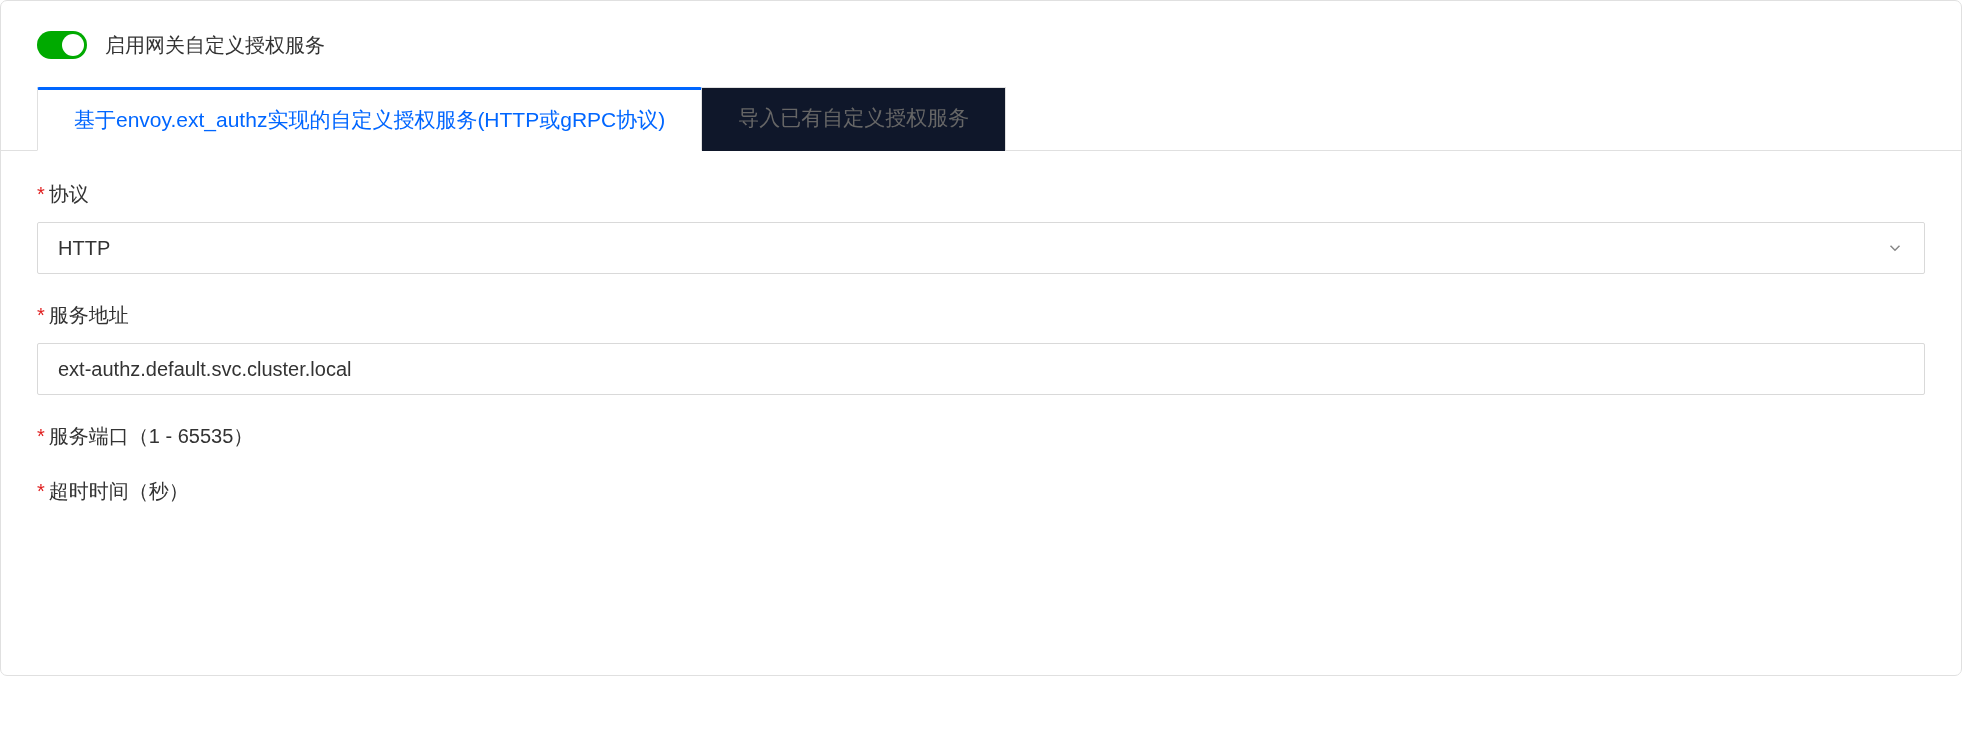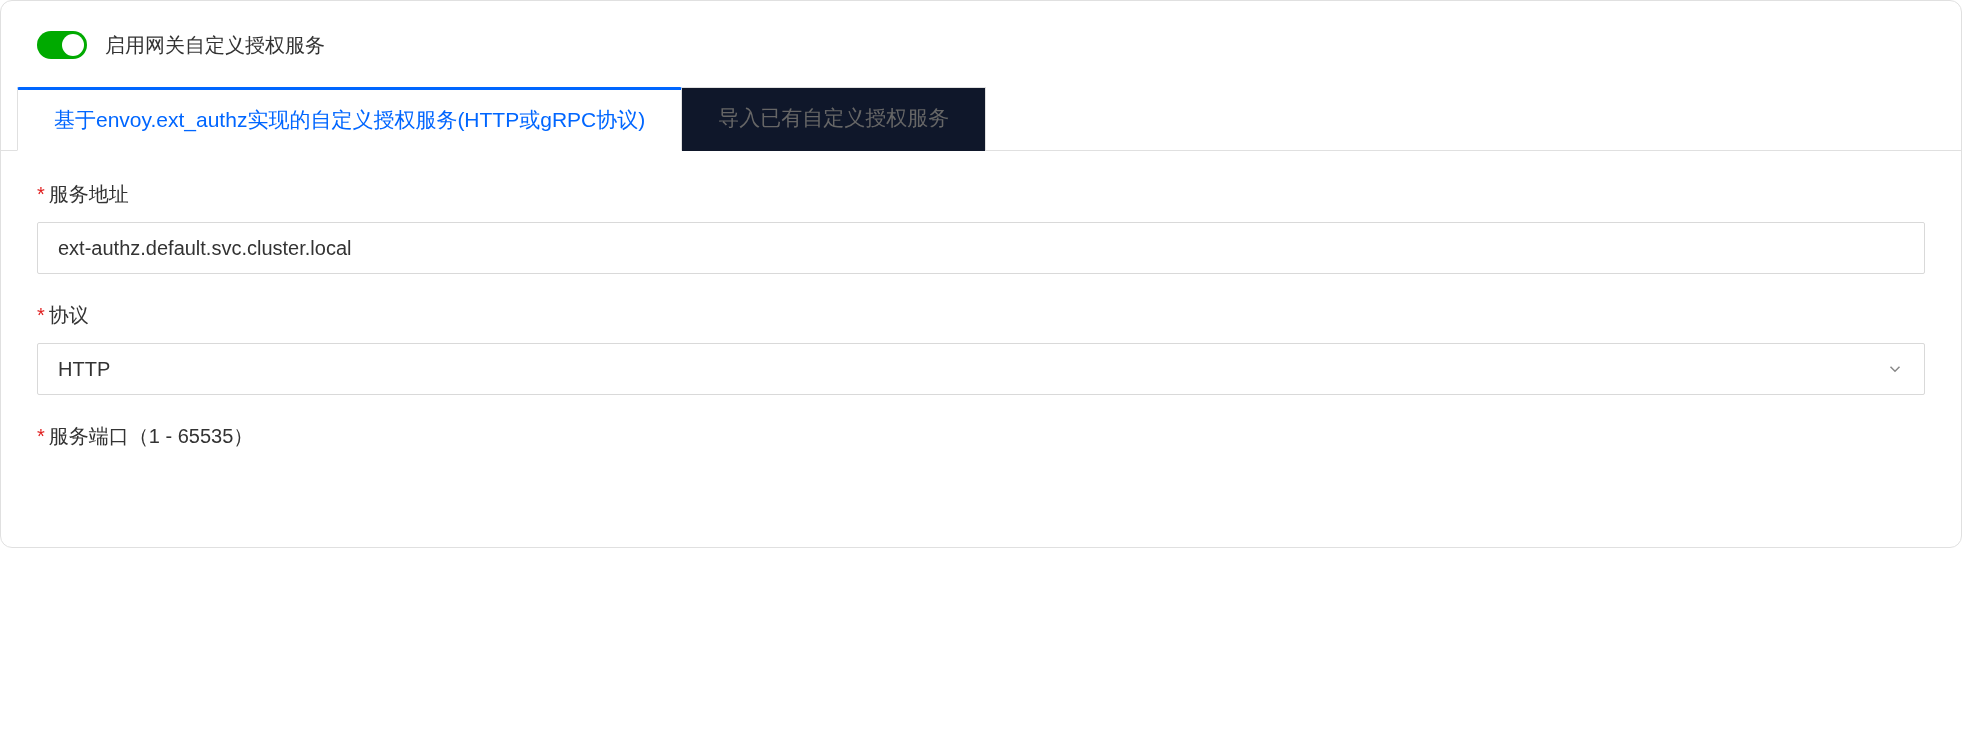--- a/index.html
+++ b/index.html
@@ -7,24 +7,24 @@
       margin: 0;
       padding: 0;
     }
     body {
       font-family: -apple-system, BlinkMacSystemFont, "Segoe UI", "PingFang SC", "Hiragino Sans GB", "Microsoft YaHei", sans-serif;
       background: #fff;
       color: #333;
     }
     .panel {
       border: 1px solid #e0e0e0;
-      border-radius: 12px;
+      border-radius: 7px;
       margin: 0;
       width: 1962px;
-      height: 548px;
+      height: 676px;
       padding: 0;
       overflow: hidden;
     }
     .toggle-row {
       display: flex;
       align-items: center;
       padding: 30px 36px 28px 36px;
     }
     .toggle {
       width: 50px;
@@ -45,21 +45,21 @@
       top: 3px;
       right: 3px;
     }
     .toggle-label {
       margin-left: 18px;
       font-size: 20px;
       color: #333;
     }
     .tabs {
       display: flex;
-      padding: 0 16px;
+      padding: 0 36px;
     }
     .tab {
       padding: 16px 36px;
       font-size: 21px;
       cursor: pointer;
       border: 1px solid transparent;
       position: relative;
     }
     .tab.active {
       color: #0066ff;
@@ -139,42 +139,45 @@
     <div class="tab inactive">
       <span>导入已有自定义授权服务</span>
     </div>
   </div>
   <div class="tab-underline"></div>
 
   <div class="form-section">
 
     <div class="form-group">
       <label class="form-label">
-        <span class="required">*</span><span>服务地址</span>
-      </label>
-      <input type="text" class="form-input" value="ext-authz.default.svc.cluster.local" style="">
-    </div>
-
-    <div class="form-group">
-      <label class="form-label">
         <span class="required">*</span><span>协议</span>
       </label>
       <div class="form-select">
         <span>HTTP</span>
         <span class="chevron-down">
           <svg viewBox="0 0 24 24" fill="none" stroke="currentColor" stroke-width="2">
               <polyline points="6 9 12 15 18 9"></polyline>
             </svg>
         </span>
       </div>
     </div>
 
     <div class="form-group">
       <label class="form-label">
+        <span class="required">*</span><span>服务地址</span>
+      </label>
+      <input type="text" class="form-input" value="ext-authz.default.svc.cluster.local" style="">
+    </div>
+
+    <div class="form-group">
+      <label class="form-label">
         <span class="required">*</span><span>服务端口（1 - 65535）</span>
       </label>
     </div>
 
     <div class="form-group">
+      <label class="form-label">
+        <span class="required">*</span><span>超时时间（秒）</span>
+      </label>
     </div>
 
   </div>
 </div>
 
 </body></html>

